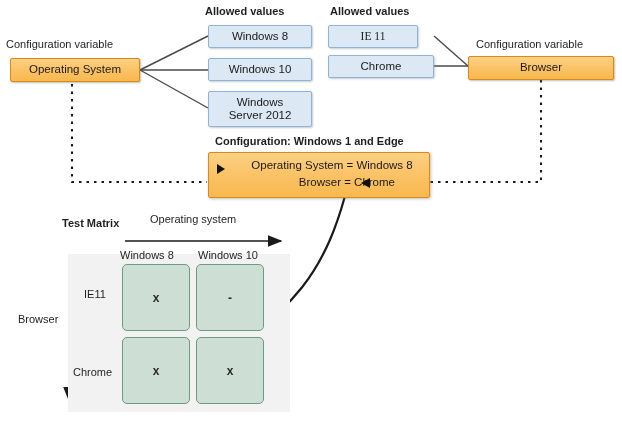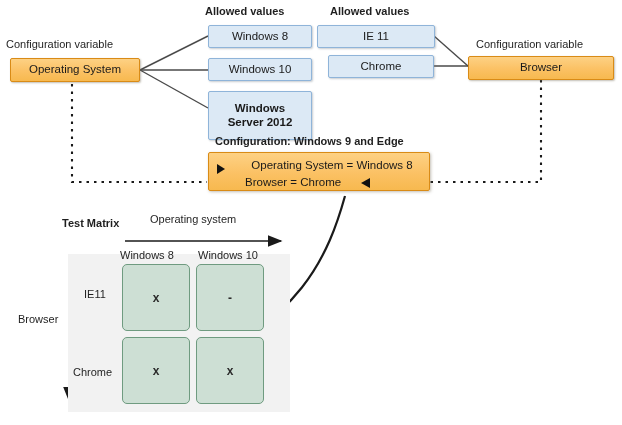--- a/index.html
+++ b/index.html
@@ -89,39 +89,39 @@
   <div class="lbl" style="left:6px;top:38px;">Configuration variable</div>
 
   <div class="box box-orange" style="left:10px;top:58px;width:130px;height:24px;">Operating System</div>
 
   <div class="lbl lbl-bold" style="left:205px;top:5px;">Allowed values</div>
 
   <div class="box box-blue" style="left:208px;top:25px;width:104px;height:23px;">Windows 8</div>
 
   <div class="box box-blue" style="left:208px;top:58px;width:104px;height:23px;">Windows 10</div>
 
-  <div class="box box-blue" style="left:208px;top:91px;width:104px;height:49px;white-space:pre-line;font-weight:bold;">Windows
+  <div class="box box-blue" style="left:208px;top:91px;width:104px;height:36px;white-space:pre-line;">Windows
 Server 2012</div>
 
   <div class="lbl lbl-bold" style="left:330px;top:5px;">Allowed values</div>
 
-  <div class="box box-blue" style="left:317px;top:25px;width:118px;height:23px;">IE 11</div>
+  <div class="box box-blue" style="left:328px;top:25px;width:90px;height:23px;font-family:Liberation Serif, serif;">IE 11</div>
 
   <div class="box box-blue" style="left:328px;top:55px;width:106px;height:23px;">Chrome</div>
 
   <div class="lbl" style="left:476px;top:38px;">Configuration variable</div>
 
   <div class="box box-orange" style="left:468px;top:56px;width:146px;height:24px;">Browser</div>
 
-  <div class="lbl lbl-bold" style="left:215px;top:135px;">Configuration: Windows 9 and Edge</div>
+  <div class="lbl lbl-bold" style="left:215px;top:135px;">Configuration: Windows 1 and Edge</div>
 
-  <div class="cfgbox" style="left:208px;top:152px;width:222px;height:39px;">
+  <div class="cfgbox" style="left:208px;top:152px;width:222px;height:46px;">
     <div class="tri" style="left:8px;top:11px;border-top:5px solid transparent;border-bottom:5px solid transparent;border-left:8px solid #111;"></div>
     <div class="cfg-line" style="left:30px;top:6px;width:186px;text-align:center;">Operating System = Windows 8</div>
-    <div class="cfg-line" style="left:36px;top:23px;width:170px;text-align:left;">Browser = Chrome</div>
+    <div class="cfg-line" style="left:16px;top:23px;width:170px;text-align:right;">Browser = Chrome</div>
     <div class="tri" style="left:152px;top:25px;border-top:5px solid transparent;border-bottom:5px solid transparent;border-right:9px solid #111;"></div>
   </div>
 
   <div class="matrix-bg" style="left:68px;top:254px;width:222px;height:158px;"></div>
 
   <div class="lbl lbl-bold" style="left:22px;top:217px;margin-left:40px;">Test Matrix</div>
 
   <div class="lbl" style="left:150px;top:213px;">Operating system</div>
 
   <div class="lbl" style="left:18px;top:313px;">Browser</div>

